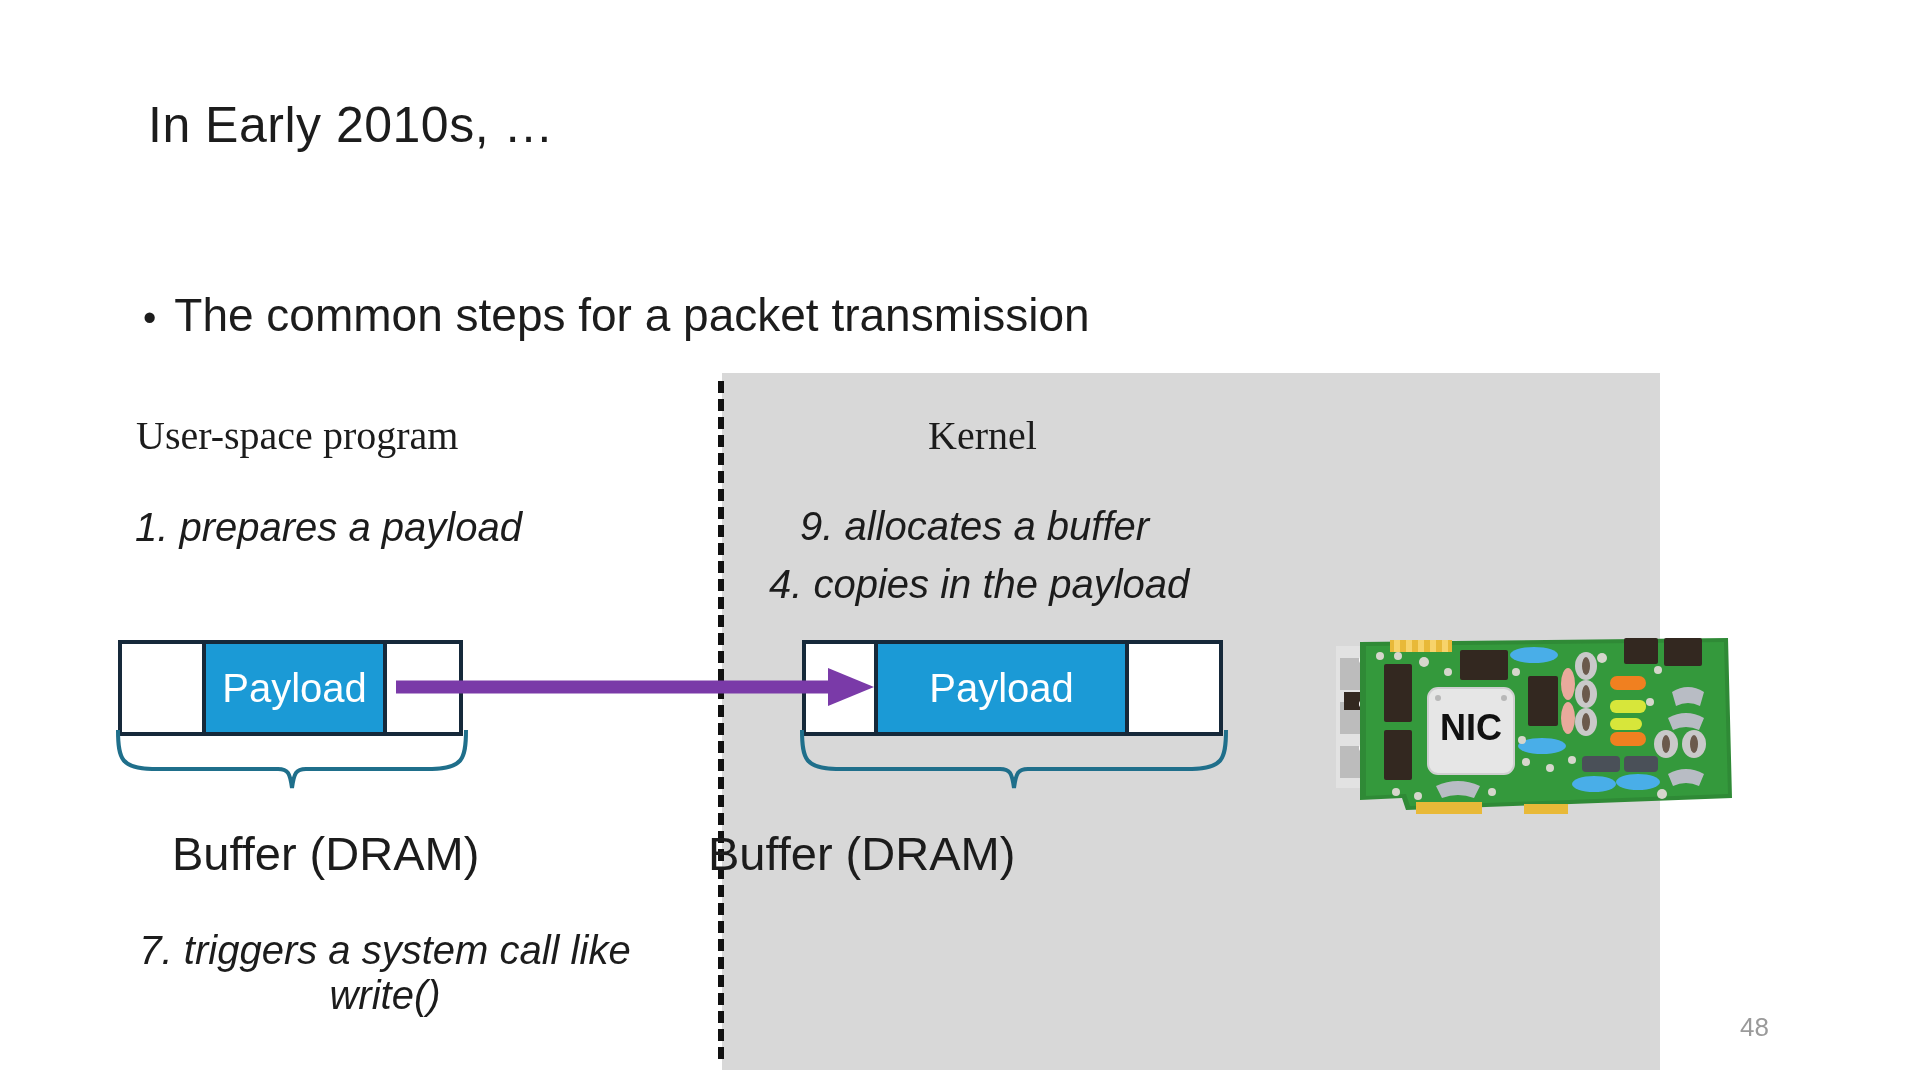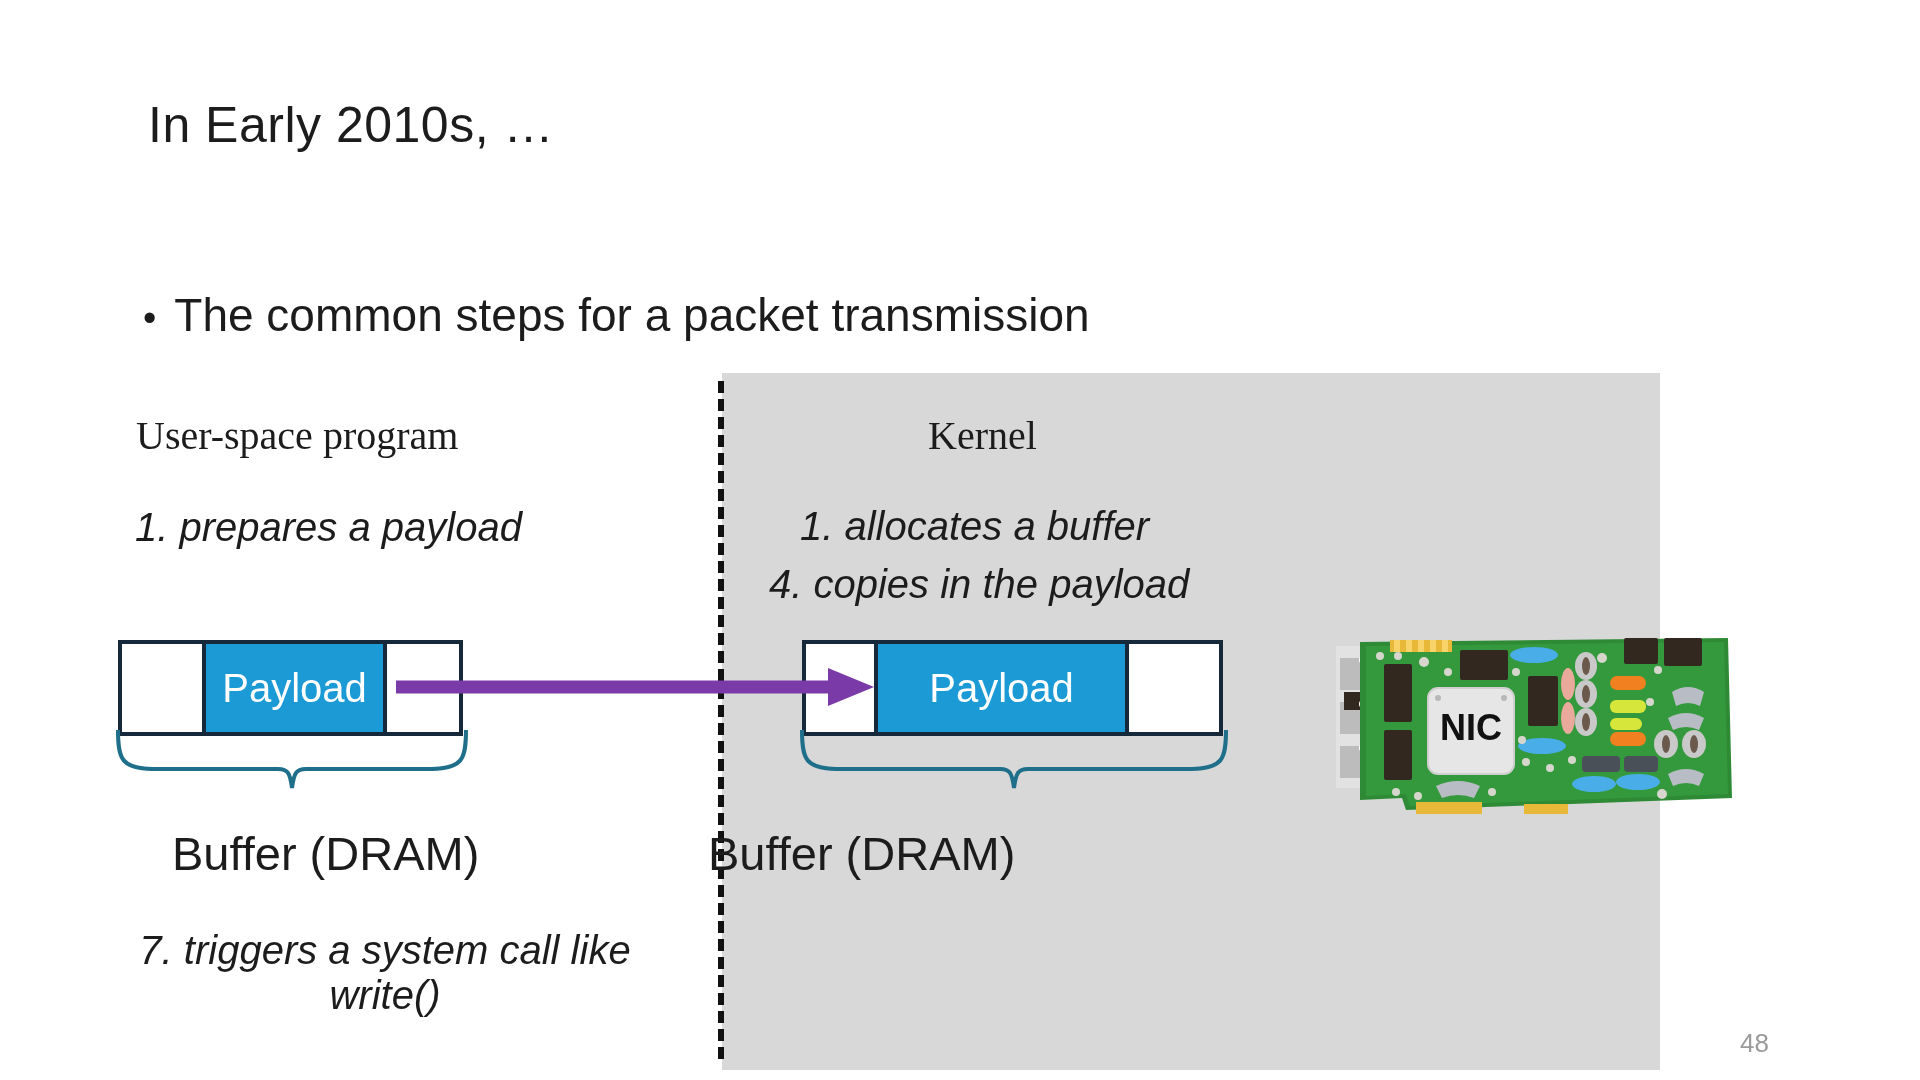--- a/index.html
+++ b/index.html
@@ -171,21 +171,20 @@
     height: 186px;
   }
 
   
   #page-number {
     position: absolute;
     left: 1740px;
     top: 1012px;
     font-size: 26px;
     color: #9a9a9a;
-    margin-top: 16px;
   }
 </style>
 </head>
 <body>
 
 <div id="slide-title">In Early 2010s, …</div>
 
 <div id="bullet-row">
   <span id="bullet-dot">•</span>
   <span>The common steps for a packet transmission</span>
@@ -193,21 +192,21 @@
 
 <div id="kernel-panel"></div>
 <div id="divider-dashed"></div>
 
 <div class="column-heading" id="heading-user">User-space program</div>
 
 <div class="column-heading" id="heading-kernel">Kernel</div>
 
 <div class="step-label" id="step-1">1. prepares a payload</div>
 
-<div class="step-label" id="step-3">1. allocates a buffer</div>
+<div class="step-label" id="step-3">9. allocates a buffer</div>
 
 <div class="step-label" id="step-4">4. copies in the payload</div>
 
 <div class="step-label" id="step-2">7. triggers a system call
 like write()</div>
 
 <div class="buffer-box" id="buffer-box-user">
   <div class="buffer-pad pad-left"></div>
   <div class="buffer-payload">Payload</div>
   <div class="buffer-pad pad-right"></div>

